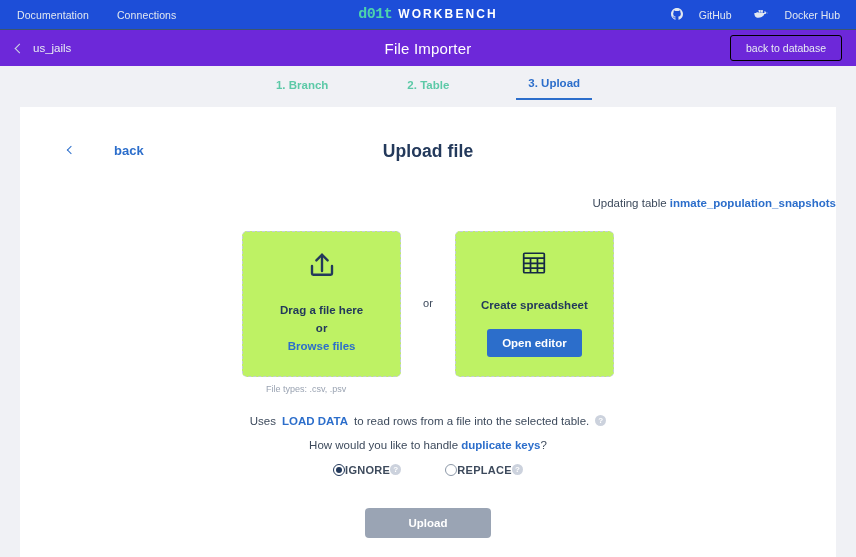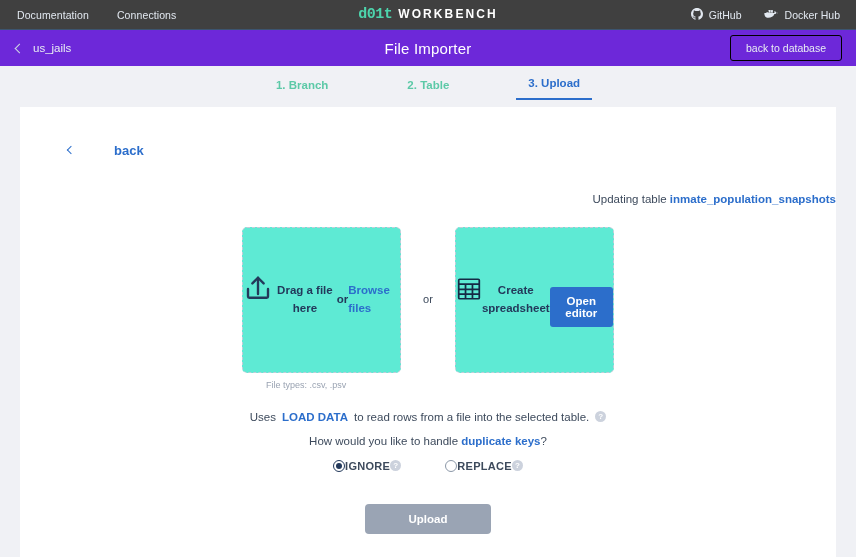--- a/index.html
+++ b/index.html
@@ -6,21 +6,21 @@
   html, body {
     width: 856px; height: 557px;
     font-family: "Liberation Sans", sans-serif;
     background: #f0f1f5;
     overflow: hidden;
   }
   .page { position: relative; width: 856px; height: 557px; background: #f0f1f5; }
 
   
   .topnav {
-    height: 29px; background: #404040;
+    height: 29px; background: #1d4ed8;
     display: flex; align-items: center; position: relative;
   }
   .topnav-left { display: flex; align-items: center; gap: 28px; padding-left: 17px; }
   .topnav-link {
     color: #e2e8f0; font-size: 10.5px; letter-spacing: .1px; cursor: pointer;
     text-decoration: none; white-space: nowrap;
   }
   .topnav-center {
     position: absolute; left: 0; right: 0; top: 0; bottom: 0;
     display: flex; align-items: center; justify-content: center;
@@ -32,21 +32,21 @@
     font-size: 15px; font-weight: 700; color: #4dd4ac; letter-spacing: -.5px;
     line-height: 1;
   }
   .logo-word {
     font-size: 12px; font-weight: 700; color: #ffffff; letter-spacing: 2.1px;
     line-height: 1;
   }
   .topnav-right {
     margin-left: auto; display: flex; align-items: center; gap: 22px; padding-right: 16px;
   }
-  .topnav-ext { display: flex; align-items: center; gap: 6px; cursor: pointer; }
+  .topnav-ext { display: flex; align-items: center; gap: 16px; cursor: pointer; }
   .topnav-ext span { color: #e2e8f0; font-size: 10.5px; white-space: nowrap; }
 
   
   .subhead {
     height: 37px; background: #6d28d9;
     display: flex; align-items: center; position: relative;
     border-top: 1px solid #3c5570;
   }
   .subhead-left { display: flex; align-items: center; gap: 10px; padding-left: 16px; cursor: pointer; }
   .chev-left {
@@ -101,21 +101,21 @@
     text-align: right; font-size: 11.5px; color: #3d4a5c; margin-top: 35px;
   }
   .updating b { color: #2c6ecb; font-weight: 700; }
 
   
   .boxes {
     display: flex; align-items: center; justify-content: center; gap: 22px; margin-top: 22px;
   }
   .dropbox {
     width: 159px; height: 146px; border: 1.4px dashed #c3cbd8; border-radius: 5px;
-    background: #5eead4; display: flex; flex-direction: row; align-items: center;
+    background: #bef264; display: flex; flex-direction: column; align-items: center;
     justify-content: center; position: relative; cursor: pointer;
   }
   .dropbox.sheet { width: 159px; }
   .upload-ico { margin-bottom: 17px; }
   .sheet-ico { margin-bottom: 17px; }
   .dbx-line { font-size: 11.5px; color: #23395b; font-weight: 700; line-height: 1.55; text-align: center; }
   .dbx-or { font-size: 11.5px; color: #23395b; font-weight: 700; line-height: 1.55; }
   .dbx-link { font-size: 11.5px; color: #2c6ecb; font-weight: 700; cursor: pointer; line-height: 1.55; }
   .or-sep { font-size: 11px; color: #3d4a5c; padding-bottom: 2px; }
   .btn-open-editor {
@@ -228,20 +228,21 @@
 
   <div class="card">
 
     <div class="back-row">
       <div class="back-link">
         <i class="chev"></i>
         <span>back</span>
       </div>
     </div>
 
+    <div class="h1">Upload file</div>
 
     <div class="updating">
       <span>Updating table</span>
       <b>inmate_population_snapshots</b>
     </div>
 
     <div class="boxes">
 
       <div class="dropbox">
         <span class="upload-ico">

